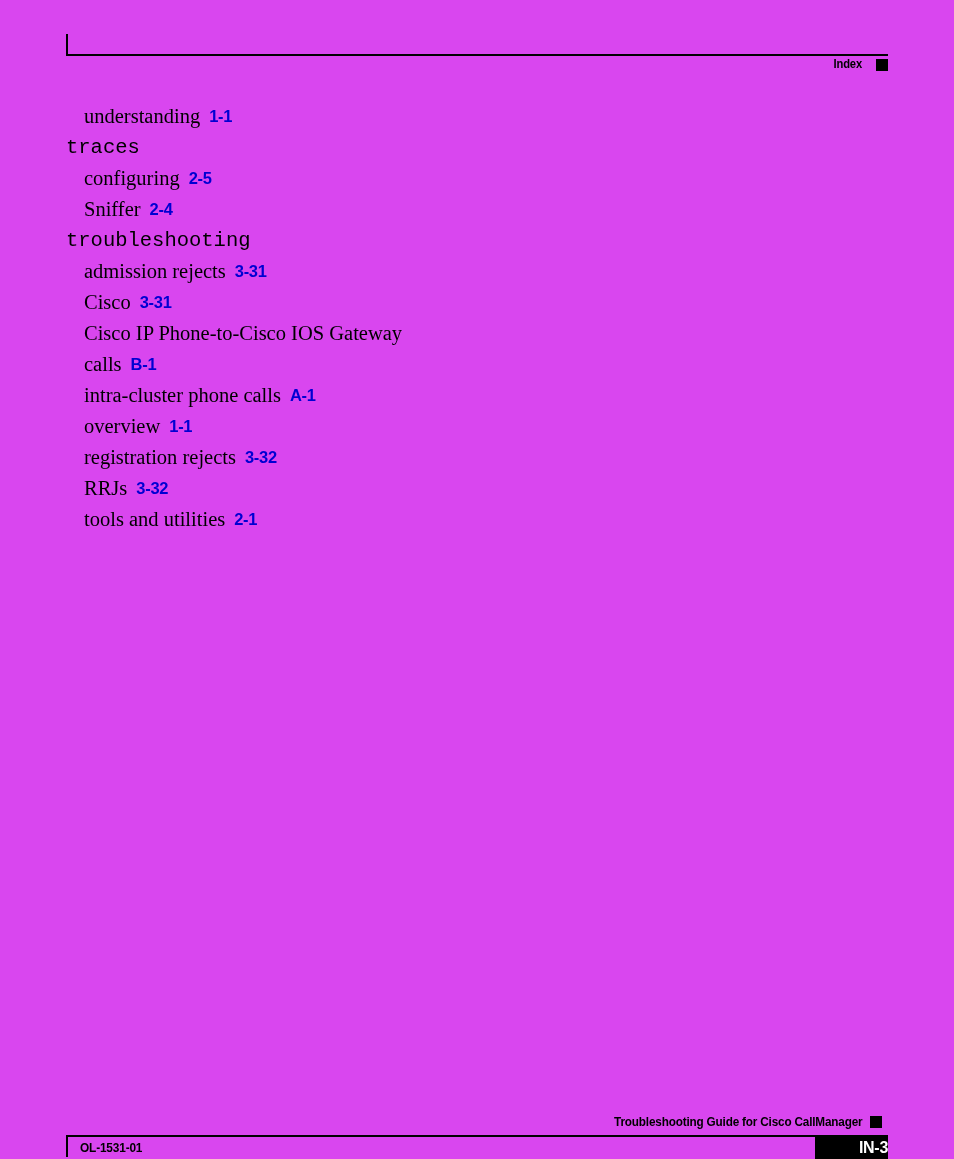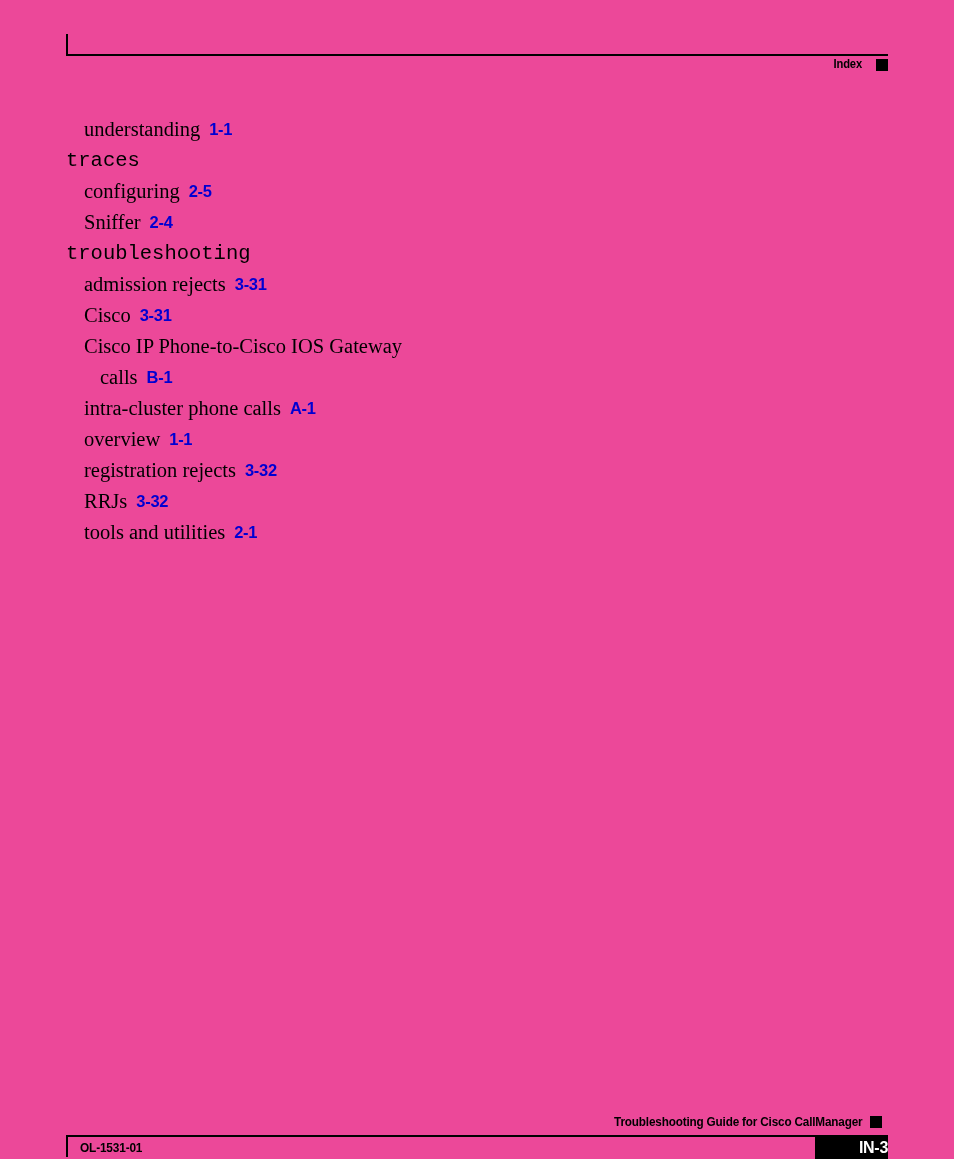--- a/index.html
+++ b/index.html
@@ -4,21 +4,21 @@
 <style>
   html, body {
     margin: 0;
     padding: 0;
     background: #ffffff;
   }
   .page {
     position: relative;
     width: 954px;
     height: 1159px;
-    background: #ec4899;
+    background: #d946ef;
     overflow: hidden;
     font-family: "Liberation Serif", "DejaVu Serif", serif;
   }
 
   
   .header {
     position: absolute;
     left: 66px;
     top: 34px;
     width: 822px;
@@ -59,35 +59,35 @@
     top: 25px;
     width: 12px;
     height: 12px;
     background: #000000;
   }
 
   
   .index-body {
     position: absolute;
     left: 0;
-    top: 114px;
+    top: 101px;
     width: 954px;
   }
   .entry {
     position: relative;
     font-family: "Liberation Serif", "DejaVu Serif", serif;
     font-size: 20.5px;
     color: #000000;
     line-height: 31px;
     height: 31px;
     white-space: nowrap;
   }
   .lvl1 { padding-left: 66px; font-family: Liberation Mono, monospace; }
   .lvl2 { padding-left: 84px; }
-  .lvl2cont { padding-left: 100px; }
+  .lvl2cont { padding-left: 76px; margin-left: 8px; }
 
   .entry .term { color: #000000; }
   .entry .ref {
     font-family: "Liberation Sans", "DejaVu Sans", sans-serif;
     font-size: 16.5px;
     font-weight: bold;
     color: #0000D2;
     padding-left: 9px;
     position: relative;
     top: -1px;

